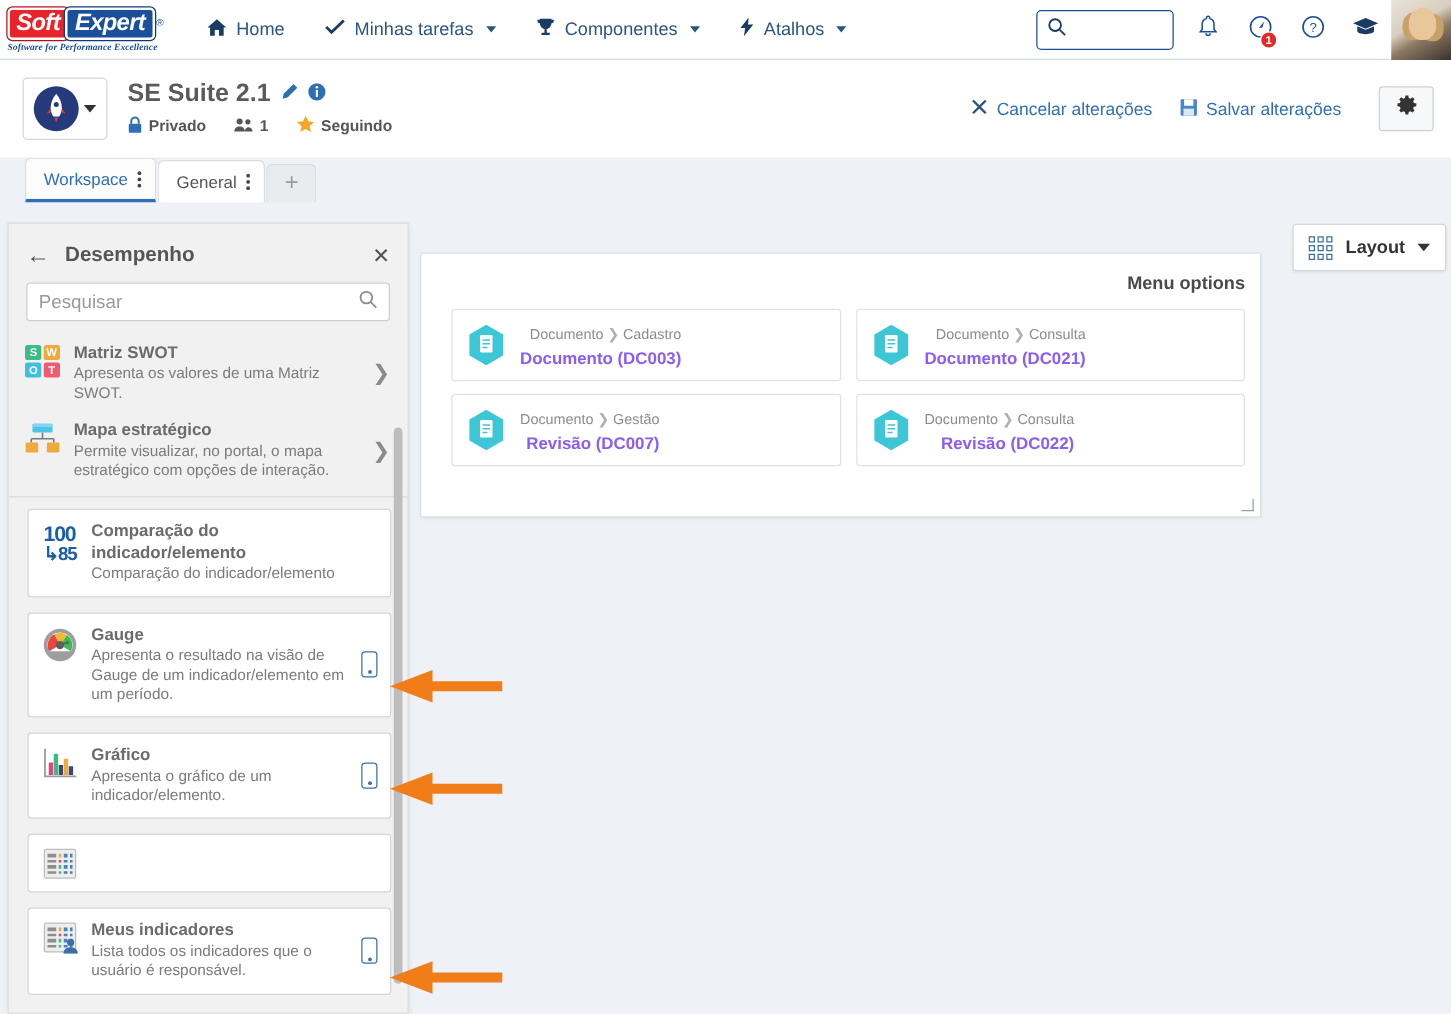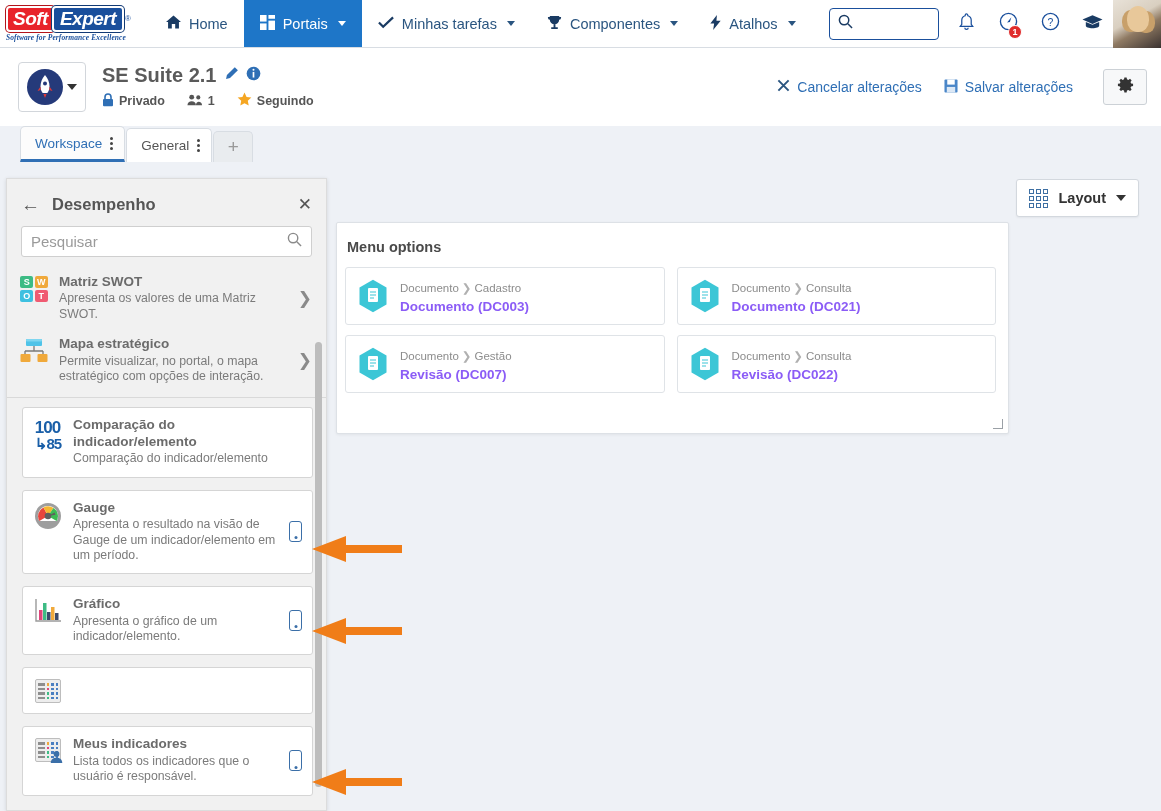--- a/index.html
+++ b/index.html
@@ -216,34 +216,34 @@
   }
   .list-icon .row { display: flex; gap: 2px; align-items: center; }
   .list-icon .row b { display:block; width: 8px; height: 2.5px; background: #8e8e8e; }
   .list-icon .row i { display:block; width: 3px; height: 2.5px; }
   .list-person {
     position: absolute; right: -3px; bottom: -2px; width: 13px; height: 13px;
   }
 
   
   .layout-btn {
-    position: absolute; right: 22px; top: 17px; height: 38px; min-width: 122px;
+    position: absolute; right: 4px; top: 17px; height: 38px; min-width: 122px;
     background: #fff; border: 1px solid #d3d8de; border-radius: 3px;
     display: flex; align-items: center; gap: 10px; padding: 0 12px;
     cursor: pointer; box-shadow: 0 1px 2px rgba(0,0,0,0.05);
   }
   .grid-icon { display: grid; grid-template-columns: repeat(3, 5px); grid-gap: 2px; }
   .grid-icon i { width: 5px; height: 5px; border: 1px solid #3d6fa3; display:block; }
   .layout-label { font-size: 14.5px; color: #333; font-weight: bold; }
   .caret-sm { width:0;height:0;border-left:5px solid transparent;border-right:5px solid transparent;border-top:6px solid #333; }
 
   .menu-panel {
-    position: absolute; left: 336px; top: 60px; width: 673px; height: 212px;
+    position: absolute; left: 336px; top: 40px; width: 673px; height: 212px;
     background: #fff; border: 1px solid #dde1e6; border-radius: 2px;
-    box-shadow: 0 1px 3px rgba(0,0,0,0.06); padding: 14px 12px 10px 8px;
+    box-shadow: 0 1px 3px rgba(0,0,0,0.06); padding: 14px 12px 10px 24px; text-align: right;
   }
   .menu-panel-title { font-size: 14.5px; font-weight: bold; color: #4a4a4a; margin: 2px 0 12px 2px; }
   .menu-grid { display: grid; grid-template-columns: 1fr 1fr; gap: 10px 12px; }
   .menu-card {
     border: 1px solid #dfe3e7; border-radius: 3px; height: 58px;
     display: flex; align-items: center; gap: 12px; padding: 0 12px;
     cursor: pointer; background: #fff;
   }
   .hex {
     width: 30px; height: 34px; flex-shrink: 0; position: relative;
@@ -287,32 +287,20 @@
 
   <div class="nav-item">
     <span>
       <svg width="15" height="14" viewBox="0 0 16 14">
           <path d="M8 0L0 7h2.2v7h4V9.2h3.6V14h4V7H16z" fill="#1a3b63"></path>
         </svg>
     </span>
     <span>Home</span>
   </div>
 
-  <div class="nav-item active">
-    <span>
-      <svg width="15" height="15" viewBox="0 0 16 16">
-          <rect x="0" y="0" width="7" height="7" fill="#fff"></rect>
-          <rect x="9" y="0" width="7" height="4" fill="#fff"></rect>
-          <rect x="9" y="6" width="7" height="10" fill="#fff"></rect>
-          <rect x="0" y="9" width="7" height="7" fill="#fff"></rect>
-        </svg>
-    </span>
-    <span>Portais</span>
-    <span class="nav-caret"></span>
-  </div>
 
   <div class="nav-item">
     <span>
       <svg width="16" height="13" viewBox="0 0 17 13">
           <path d="M1 6.5l4.5 4.5L16 1" stroke="#1a3b63" stroke-width="2.4" fill="none"></path>
         </svg>
     </span>
     <span>Minhas tarefas</span>
     <span class="nav-caret"></span>
   </div>

